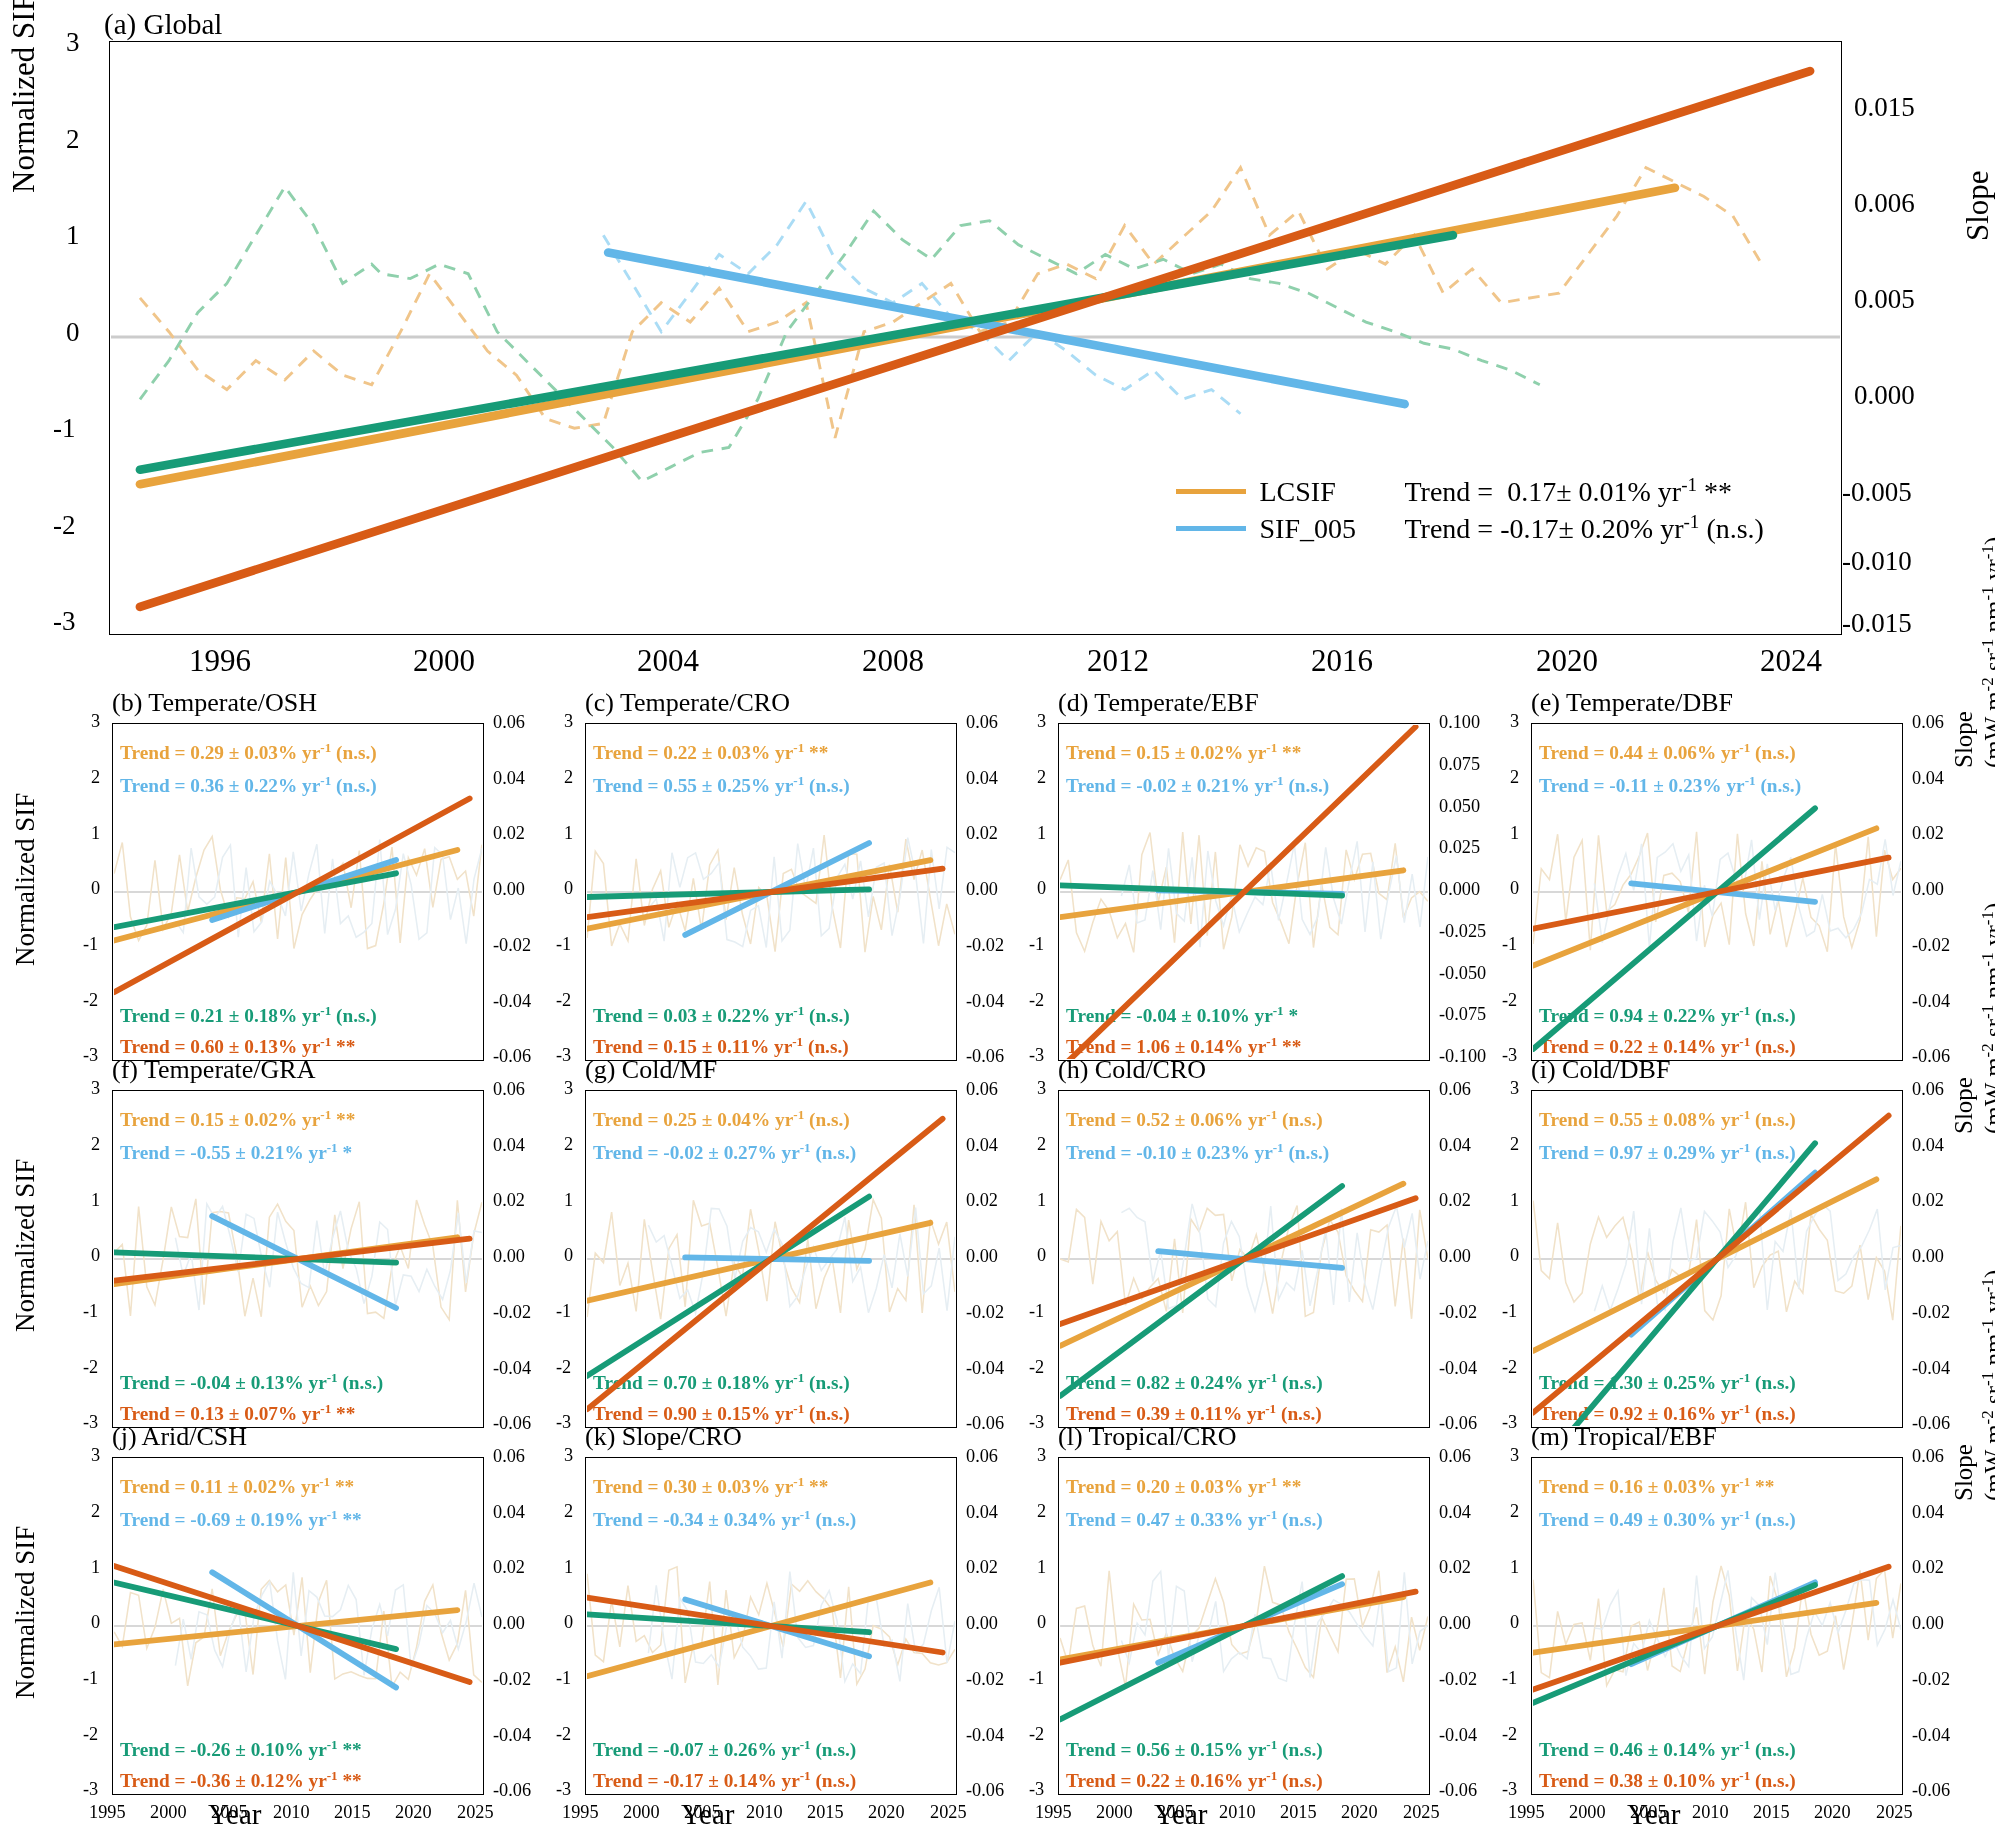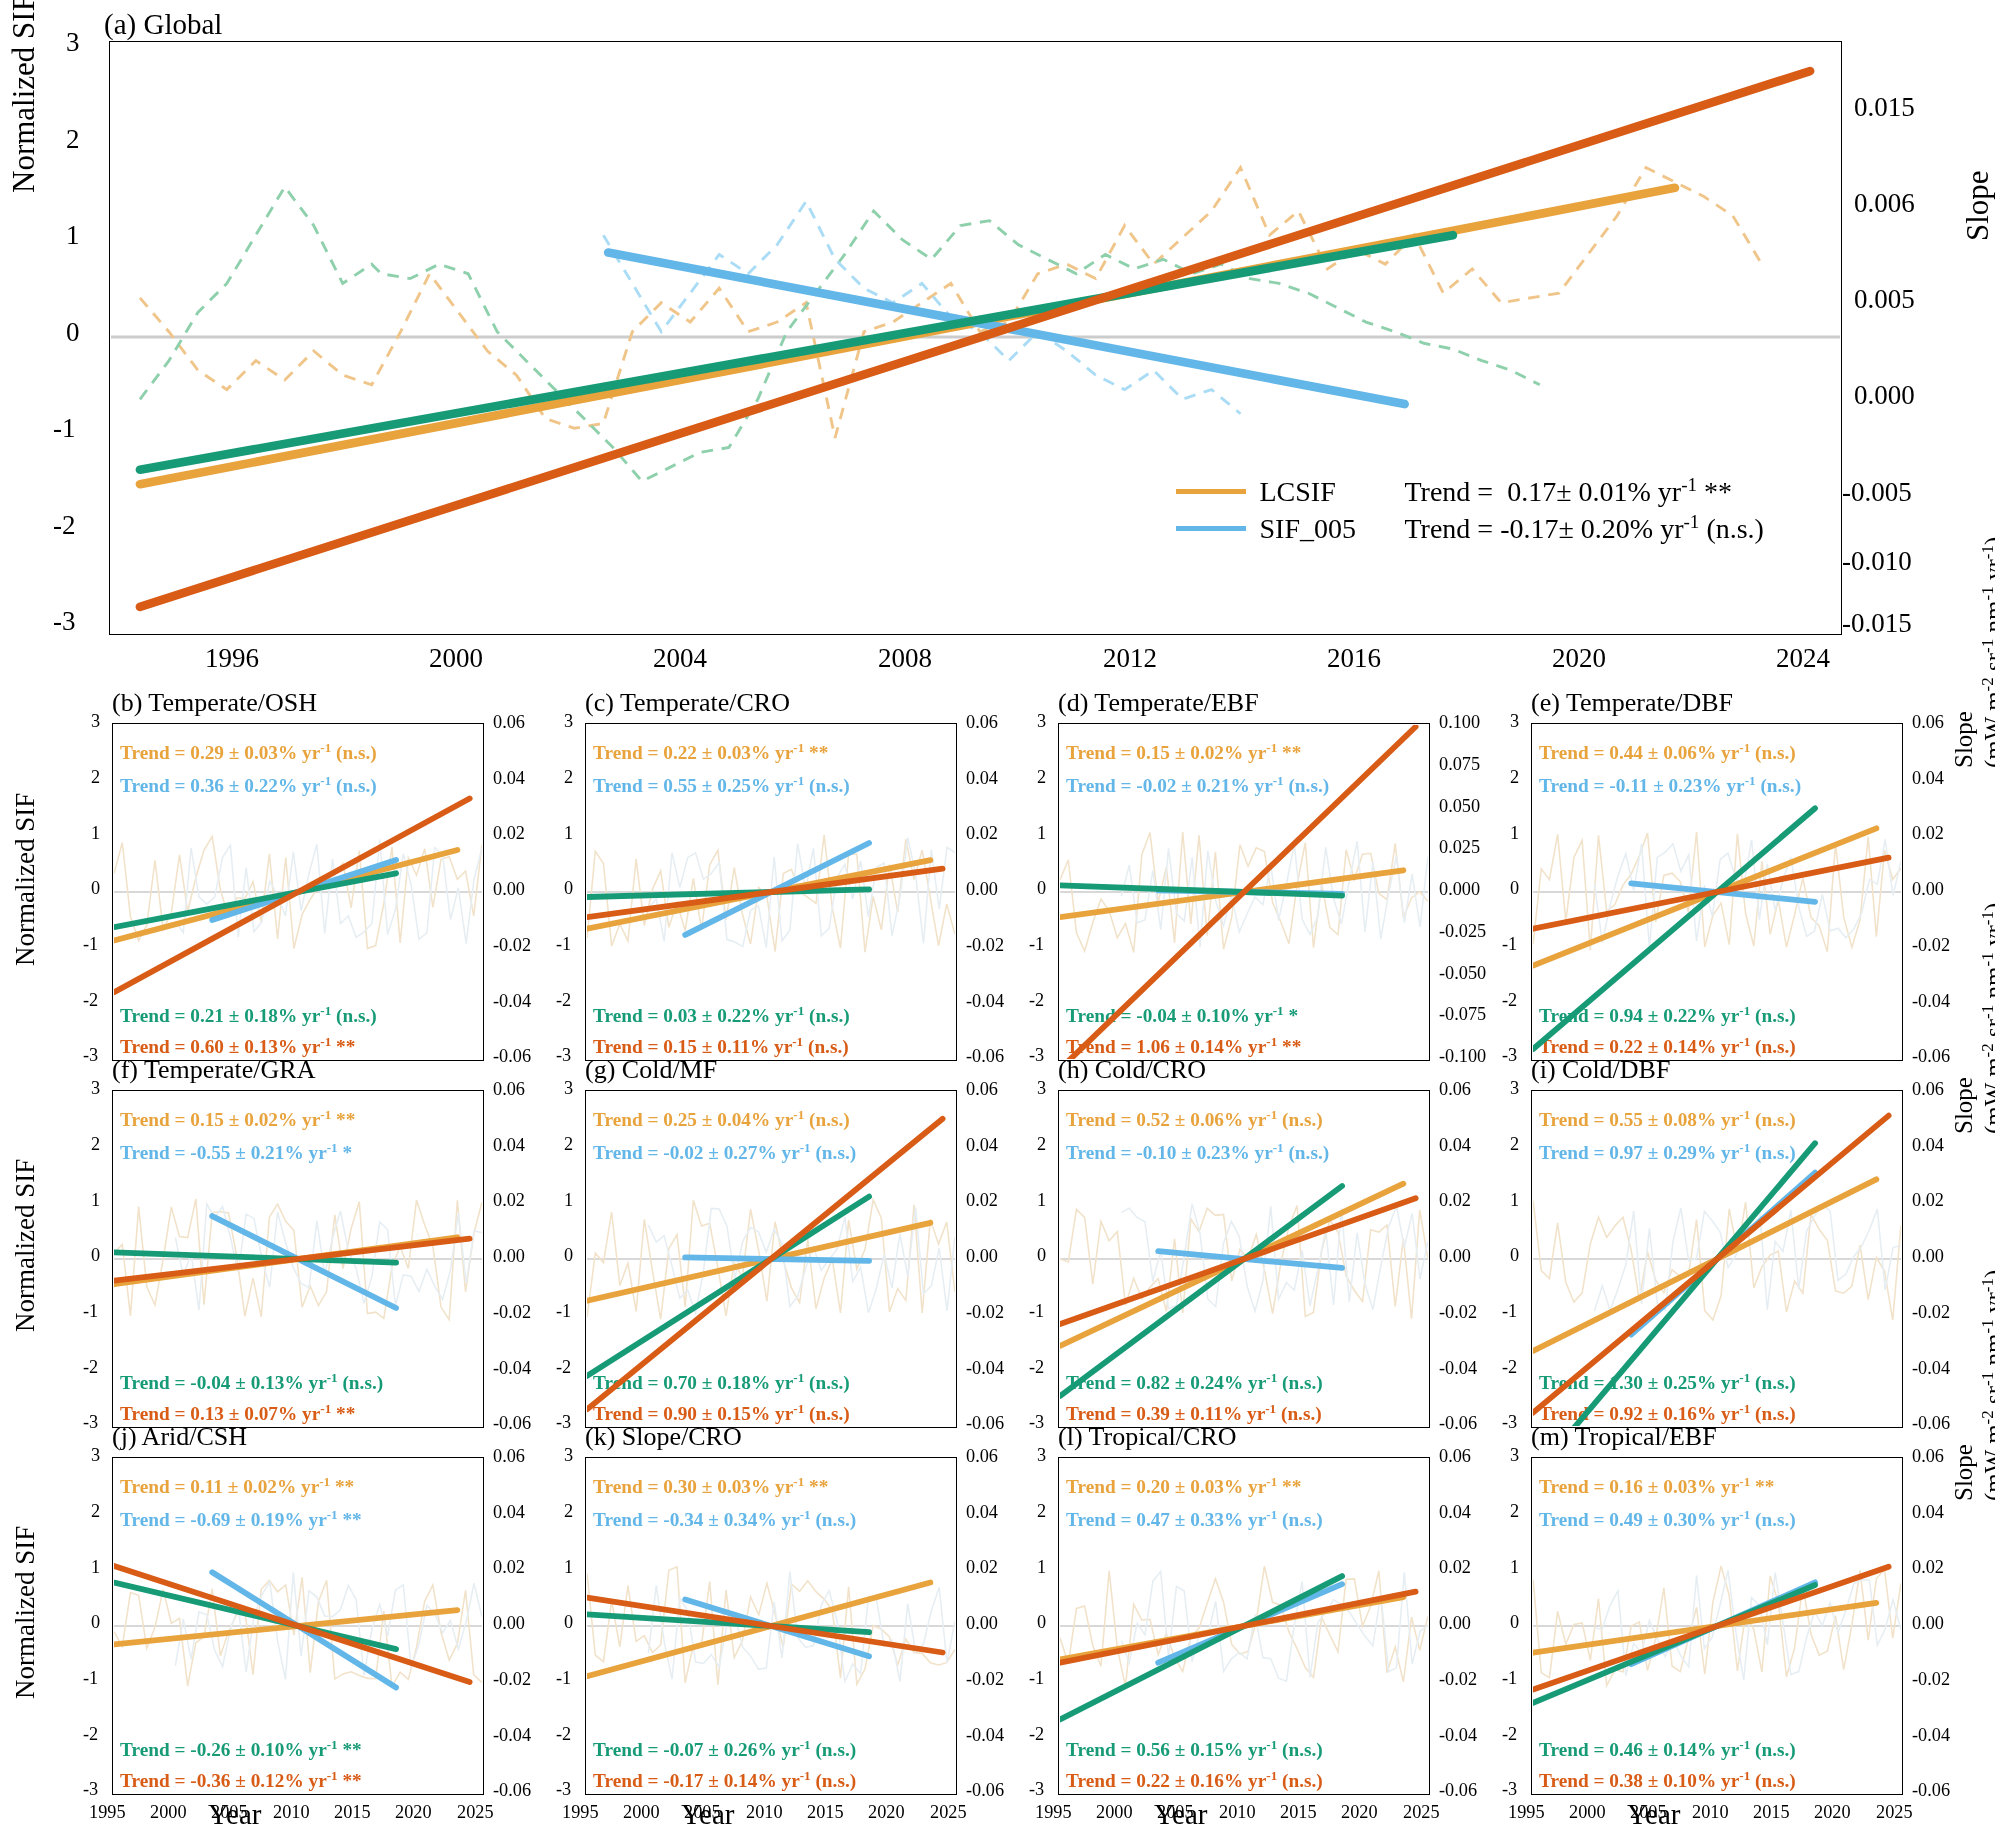--- a/index.html
+++ b/index.html
@@ -10,21 +10,21 @@
   .plotwrap{position:absolute;}
   svg{display:block;}
 
   
   #panel-a{position:absolute;left:0;top:0;width:1996px;height:666px;}
   #panel-a .title{position:absolute;left:104px;top:7.7px;font-size:29px;}
   #panel-a .ylab{position:absolute;left:5.8px;top:193px;font-size:31px;transform:rotate(-90deg);transform-origin:left top;white-space:nowrap;}
   #panel-a .ylab2{position:absolute;left:1960px;top:241px;font-size:31px;transform:rotate(-90deg);transform-origin:left top;white-space:nowrap;text-align:left;}
   #panel-a .frame{left:109px;top:41px;width:1733px;height:594px;}
   #panel-a .tick-l{font-size:27px;}
-  #panel-a .tick-b{font-size:27px;margin-left:16px;}
+  #panel-a .tick-b{font-size:31px;}
 
   .legend-a{position:absolute;left:1176px;top:473px;font-size:28px;}
   .legend-a .row{display:flex;align-items:center;height:37px;}
   .legend-a .swatch{width:70px;height:4.8px;margin-right:13.5px;}
   .legend-a .lname{width:145px;}
   .legend-a .ltrend{white-space:nowrap;}
 
   
   .sp{position:absolute;}
   .sp .title{position:absolute;font-size:26px;left:56px;top:0px;white-space:nowrap;}

